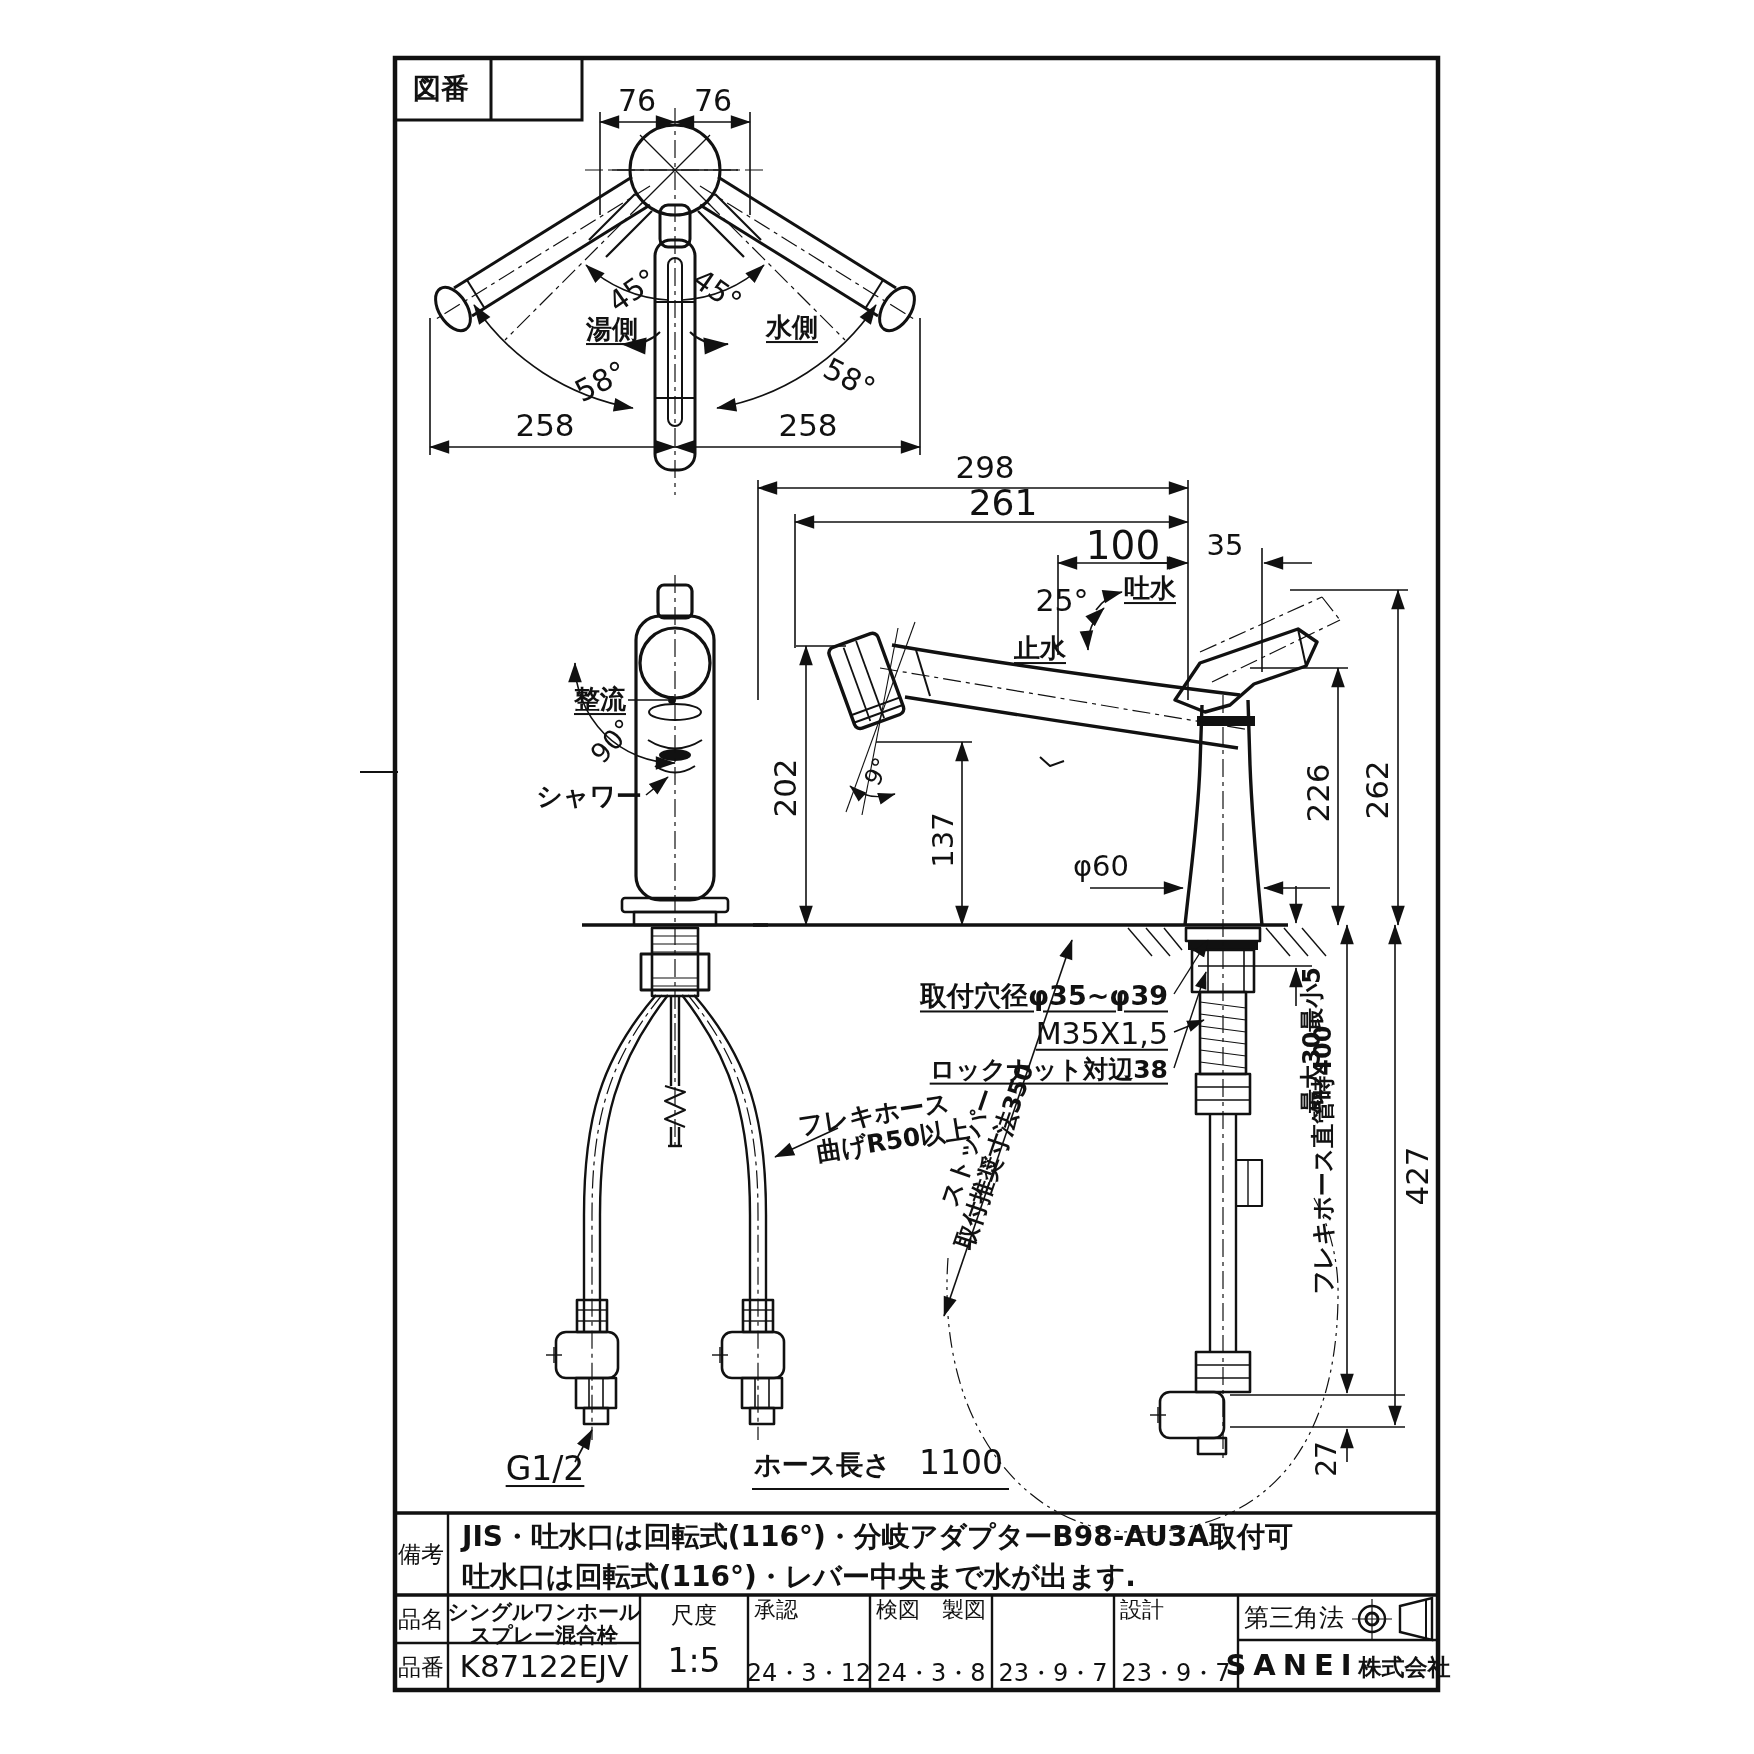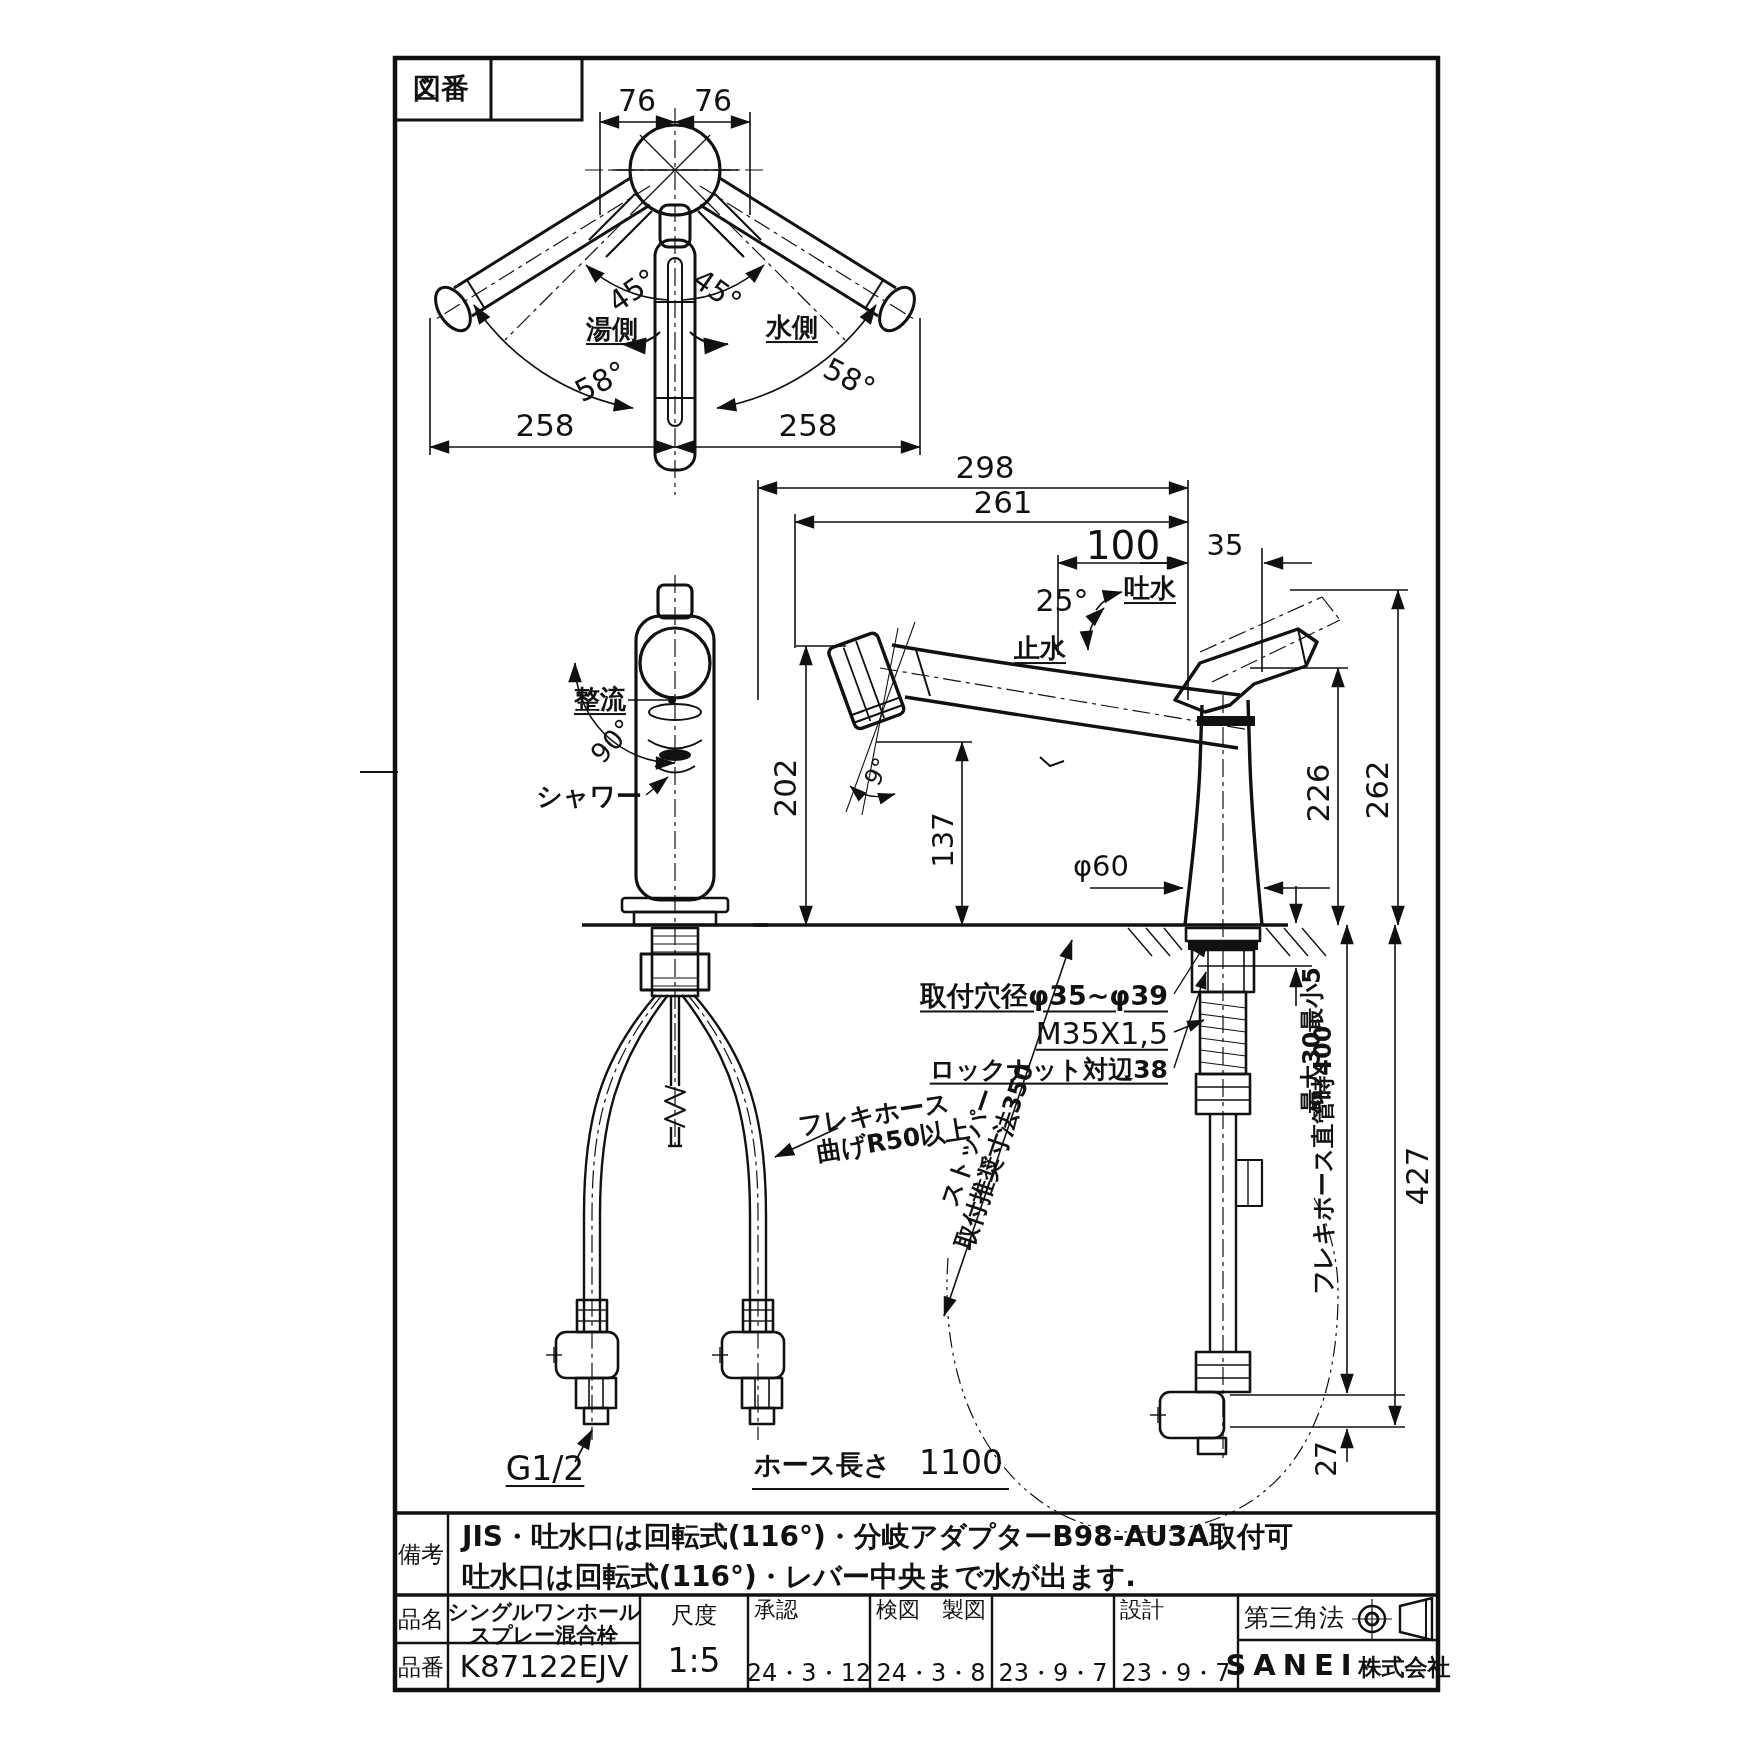--- a/index.html
+++ b/index.html
@@ -328,21 +328,21 @@
   <div>フレキホース</div>
   <div style="padding-left:14px;">曲げR50以上</div>
 </div>
 <div class="lbl num u" style="left:545px;top:1469px;font-size:33px;">G1/2</div>
 <div class="hose-len" style="left:752px;top:1443px;">
   <span class="cjk" style="font-size:27px;">ホース長さ</span>
   <span class="num" style="font-size:33px;margin-left:8px;">1100</span>
 </div>
 
 <div class="lbl num" style="left:985px;top:468px;font-size:31px;">298</div>
-<div class="lbl num" style="left:1003px;top:503px;font-size:31px;">261</div>
+<div class="lbl num" style="left:1003px;top:503px;font-size:36px;">261</div>
 <div class="lbl num" style="left:1123px;top:546px;font-size:39px;">100</div>
 <div class="lbl num" style="left:1225px;top:546px;font-size:29px;">35</div>
 <div class="lbl num" style="left:1062px;top:601px;font-size:30px;">25°</div>
 <div class="lbl cjk u" style="left:1150px;top:589px;font-size:26px;">吐水</div>
 <div class="lbl cjk u" style="left:1040px;top:649px;font-size:26px;">止水</div>
 <div class="lbl num" style="left:786px;top:788px;font-size:31px;--r:-90deg;">202</div>
 <div class="lbl num" style="left:944px;top:840px;font-size:29px;--r:-90deg;">137</div>
 <div class="lbl num" style="left:878px;top:772px;font-size:24px;--r:-62deg;">9°</div>
 <div class="lbl num" style="left:1101px;top:867px;font-size:29px;">φ60</div>
 <div class="lbl num" style="left:1319px;top:793px;font-size:31px;--r:-90deg;">226</div>

